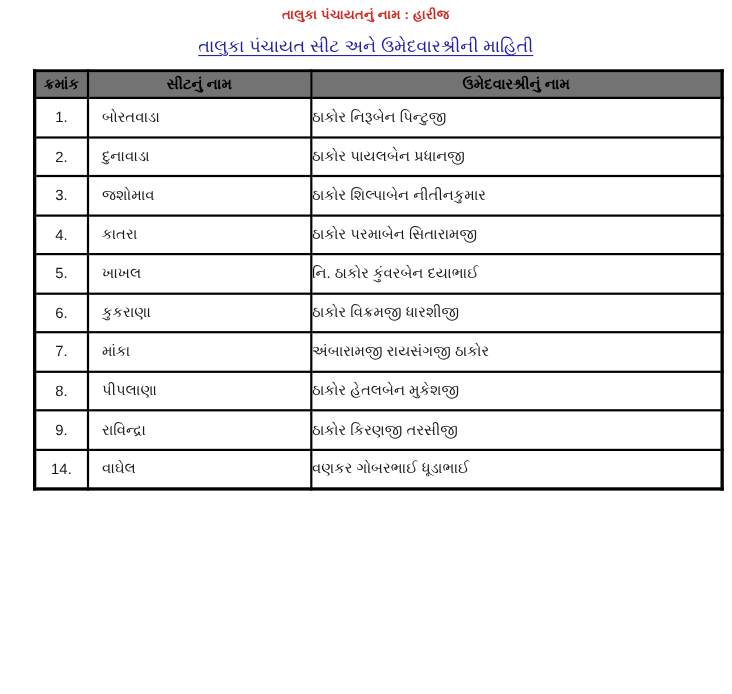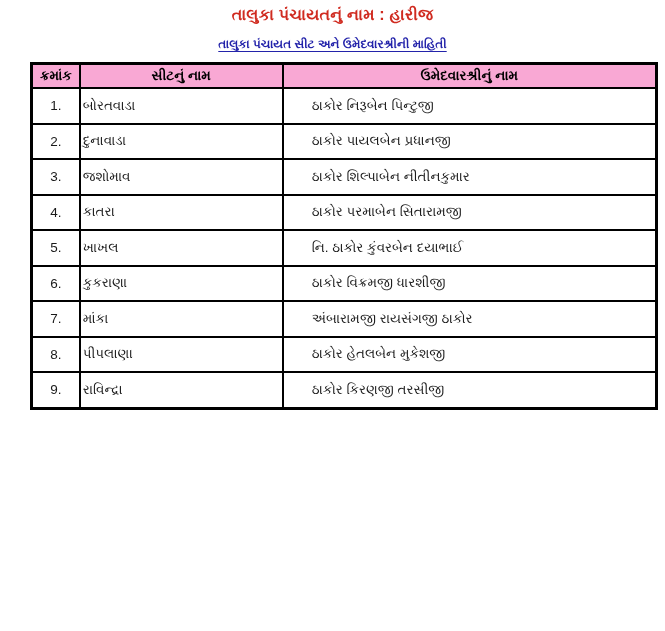--- a/index.html
+++ b/index.html
@@ -12,68 +12,68 @@
     position: relative;
     width: 665px;
     height: 631px;
     background: #ffffff;
     overflow: hidden;
   }
   .title {
     margin: 0;
     padding-top: 6px;
     text-align: center;
-    font-size: 16px;
+    font-size: 12px;
     font-weight: bold;
     color: #d02b20;
     letter-spacing: 0.2px;
   }
   .subtitle {
     margin: 0;
     margin-top: 13px;
     text-align: center;
-    font-size: 12px;
-    font-weight: bold;
+    font-size: 16px;
+    font-weight: normal;
     color: #2323aa;
     text-decoration: underline;
     text-underline-offset: 3px;
   }
   table.info-table {
     border-collapse: collapse;
     table-layout: fixed;
     margin-left: 30px;
     margin-top: 11px;
     width: 628px;
     border: 3px solid #000000;
   }
   .info-table th, .info-table td {
     border: 2px solid #000000;
     font-size: 13.5px;
     color: #1a1a1a;
     overflow: hidden;
     white-space: nowrap;
   }
   .info-table th {
-    background: #f9a8d4;
+    background: #737373;
     height: 22px;
     font-weight: bold;
     color: #000000;
     text-align: center;
     padding: 0 2px;
   }
   .info-table td {
     height: 31.5px;
     background: #ffffff;
   }
   .col-sr   { width: 48px; }
   .col-seat { width: 202px; }
   .col-cand { width: 372px; }
   td.sr-cell   { text-align: center; }
-  td.seat-cell { text-align: left; padding-left: 2px; margin-top: 40px; }
-  td.cand-cell { text-align: left; padding-left: 28px; }
+  td.seat-cell { text-align: left; padding-left: 12px; margin-top: 40px; }
+  td.cand-cell { text-align: left; padding-left: 0; }
 </style>
 </head>
 <body>
 
 <div class="page">
 
   <div class="title">તાલુકા પંચાયતનું નામ : હારીજ</div>
 
   <div class="subtitle">તાલુકા પંચાયત સીટ અને ઉમેદવારશ્રીની માહિતી</div>
 
@@ -129,16 +129,21 @@
         <tr>
           <td class="sr-cell">8.</td>
           <td class="seat-cell">પીપલાણા</td>
           <td class="cand-cell">ઠાકોર હેતલબેન મુકેશજી</td>
         </tr>
         <tr>
           <td class="sr-cell">9.</td>
           <td class="seat-cell">રાવિન્દ્રા</td>
           <td class="cand-cell">ઠાકોર કિરણજી તરસીજી</td>
         </tr>
+        <tr>
+          <td class="sr-cell">14.</td>
+          <td class="seat-cell">વાઘેલ</td>
+          <td class="cand-cell">વણકર ગોબરભાઈ ધૂડાભાઈ</td>
+        </tr>
       </tbody>
   </table>
 
 </div>
 
 </body></html>

